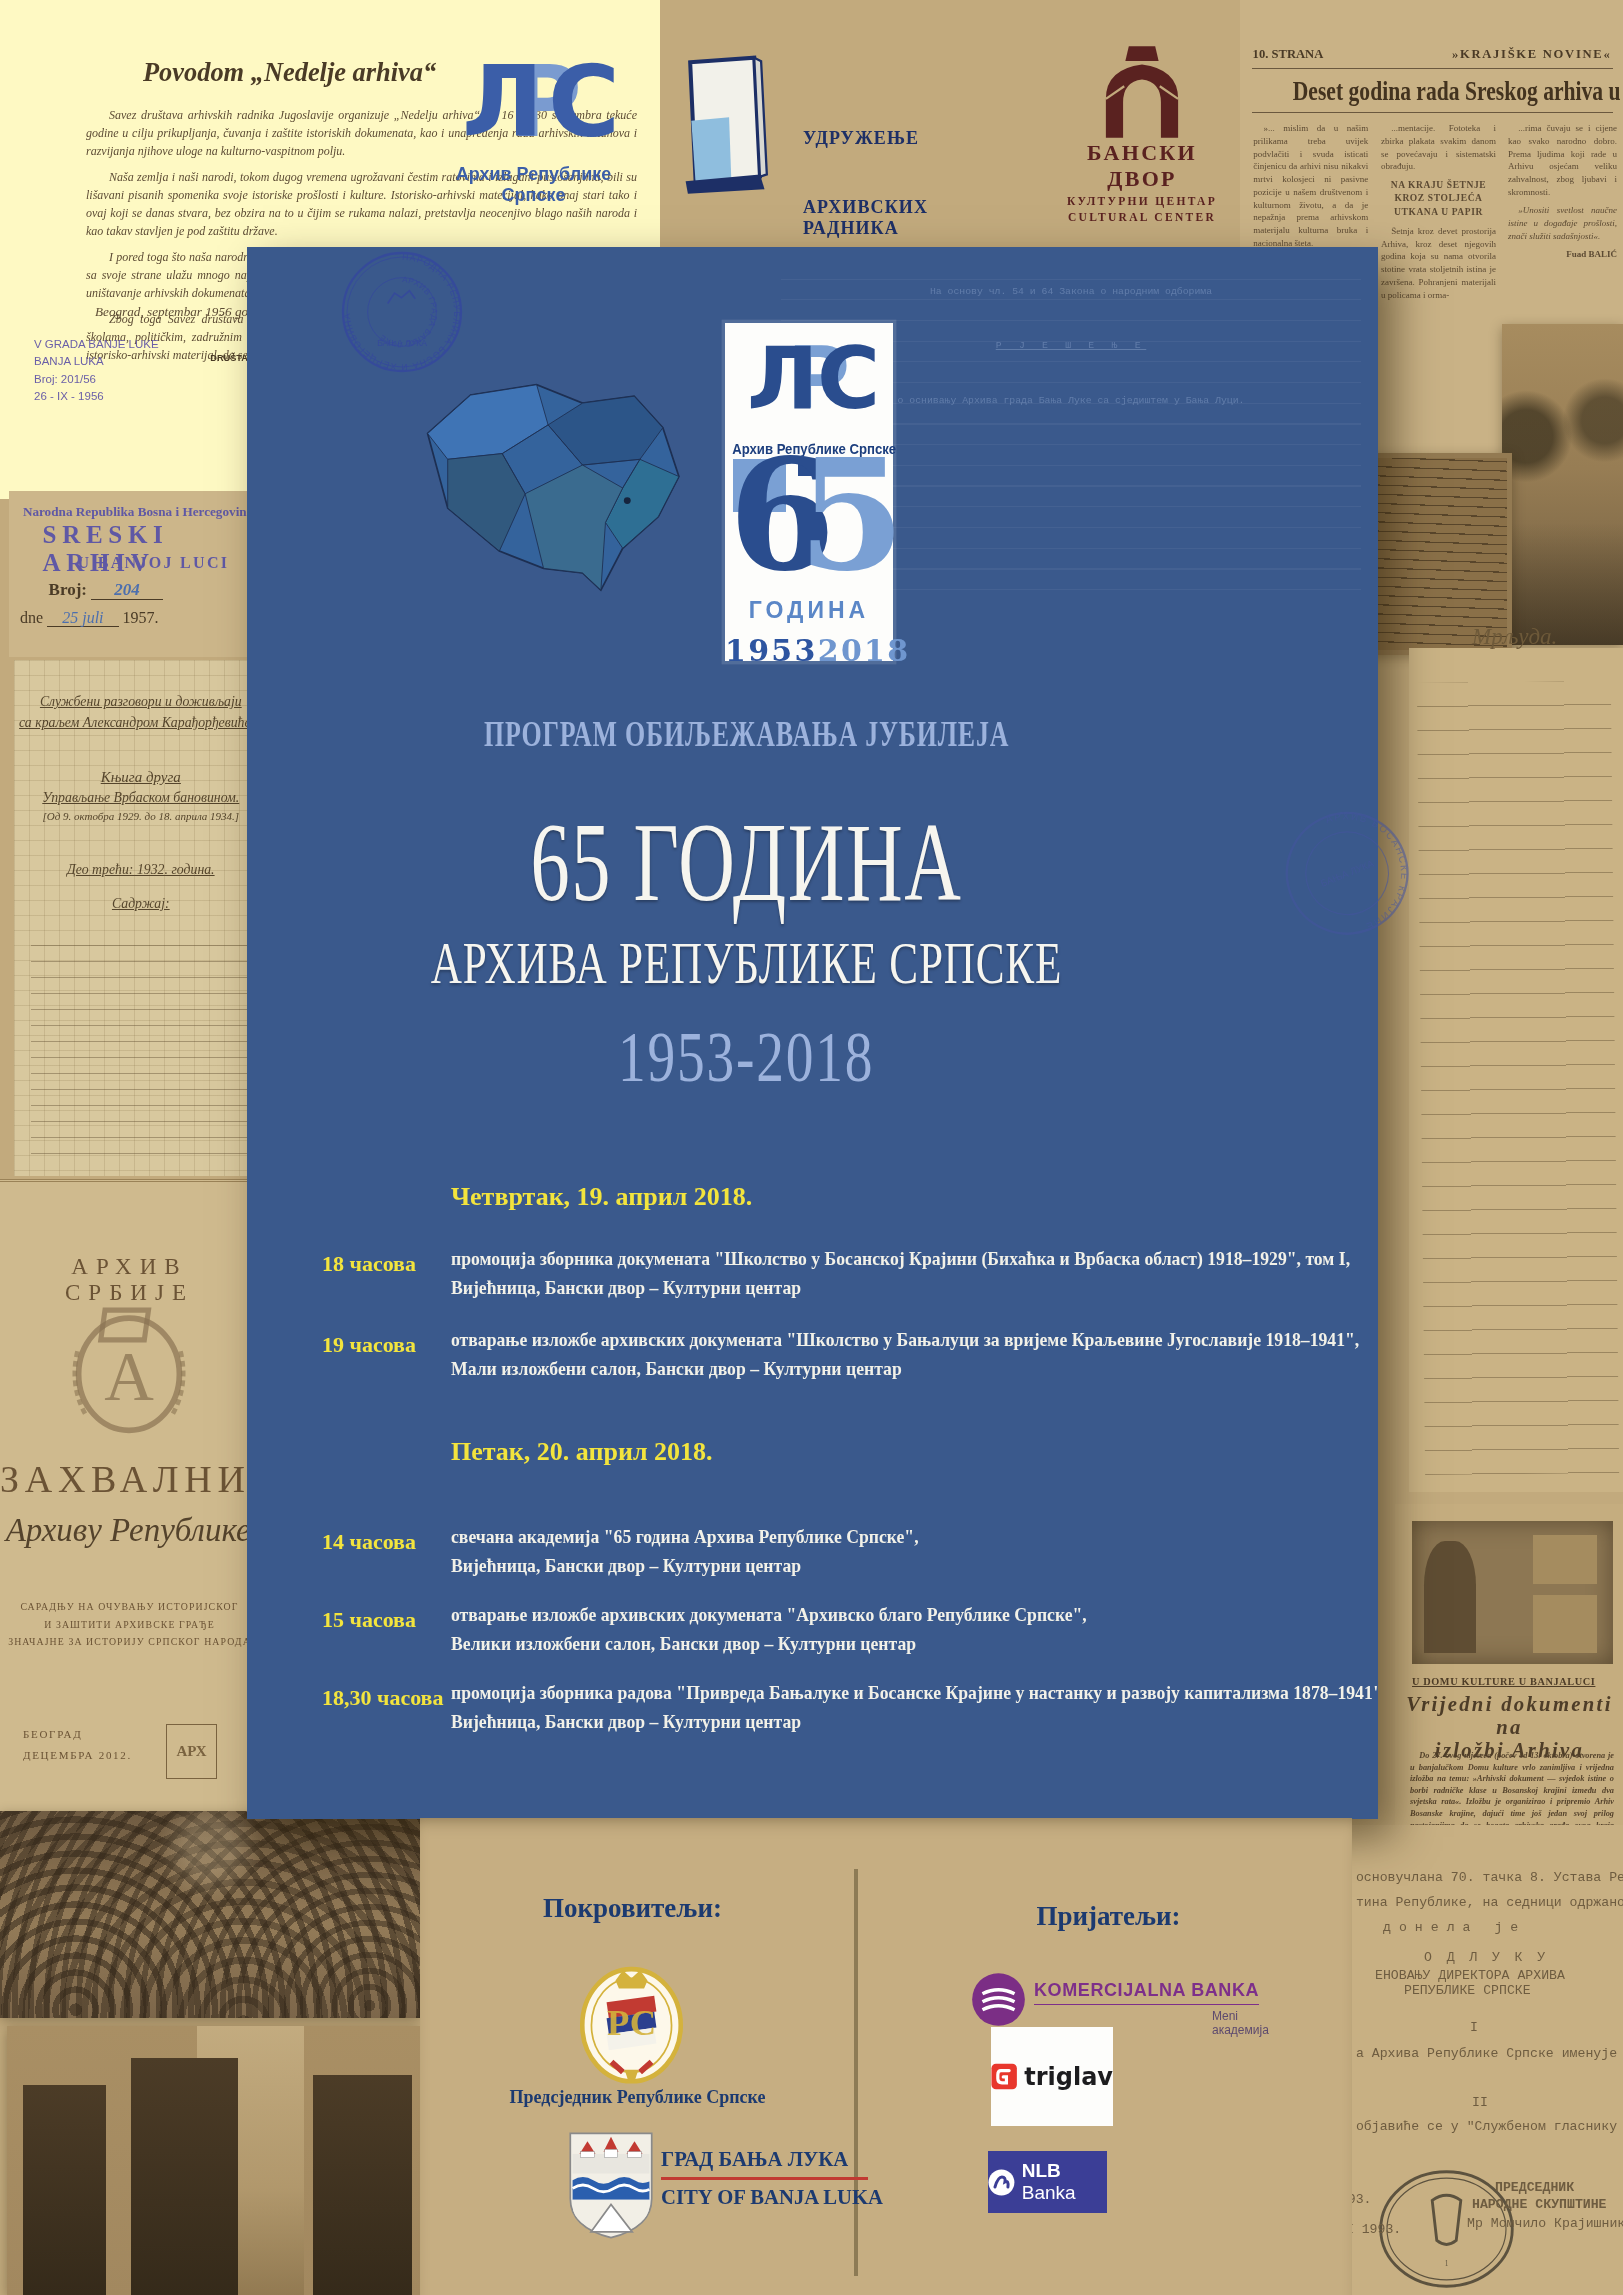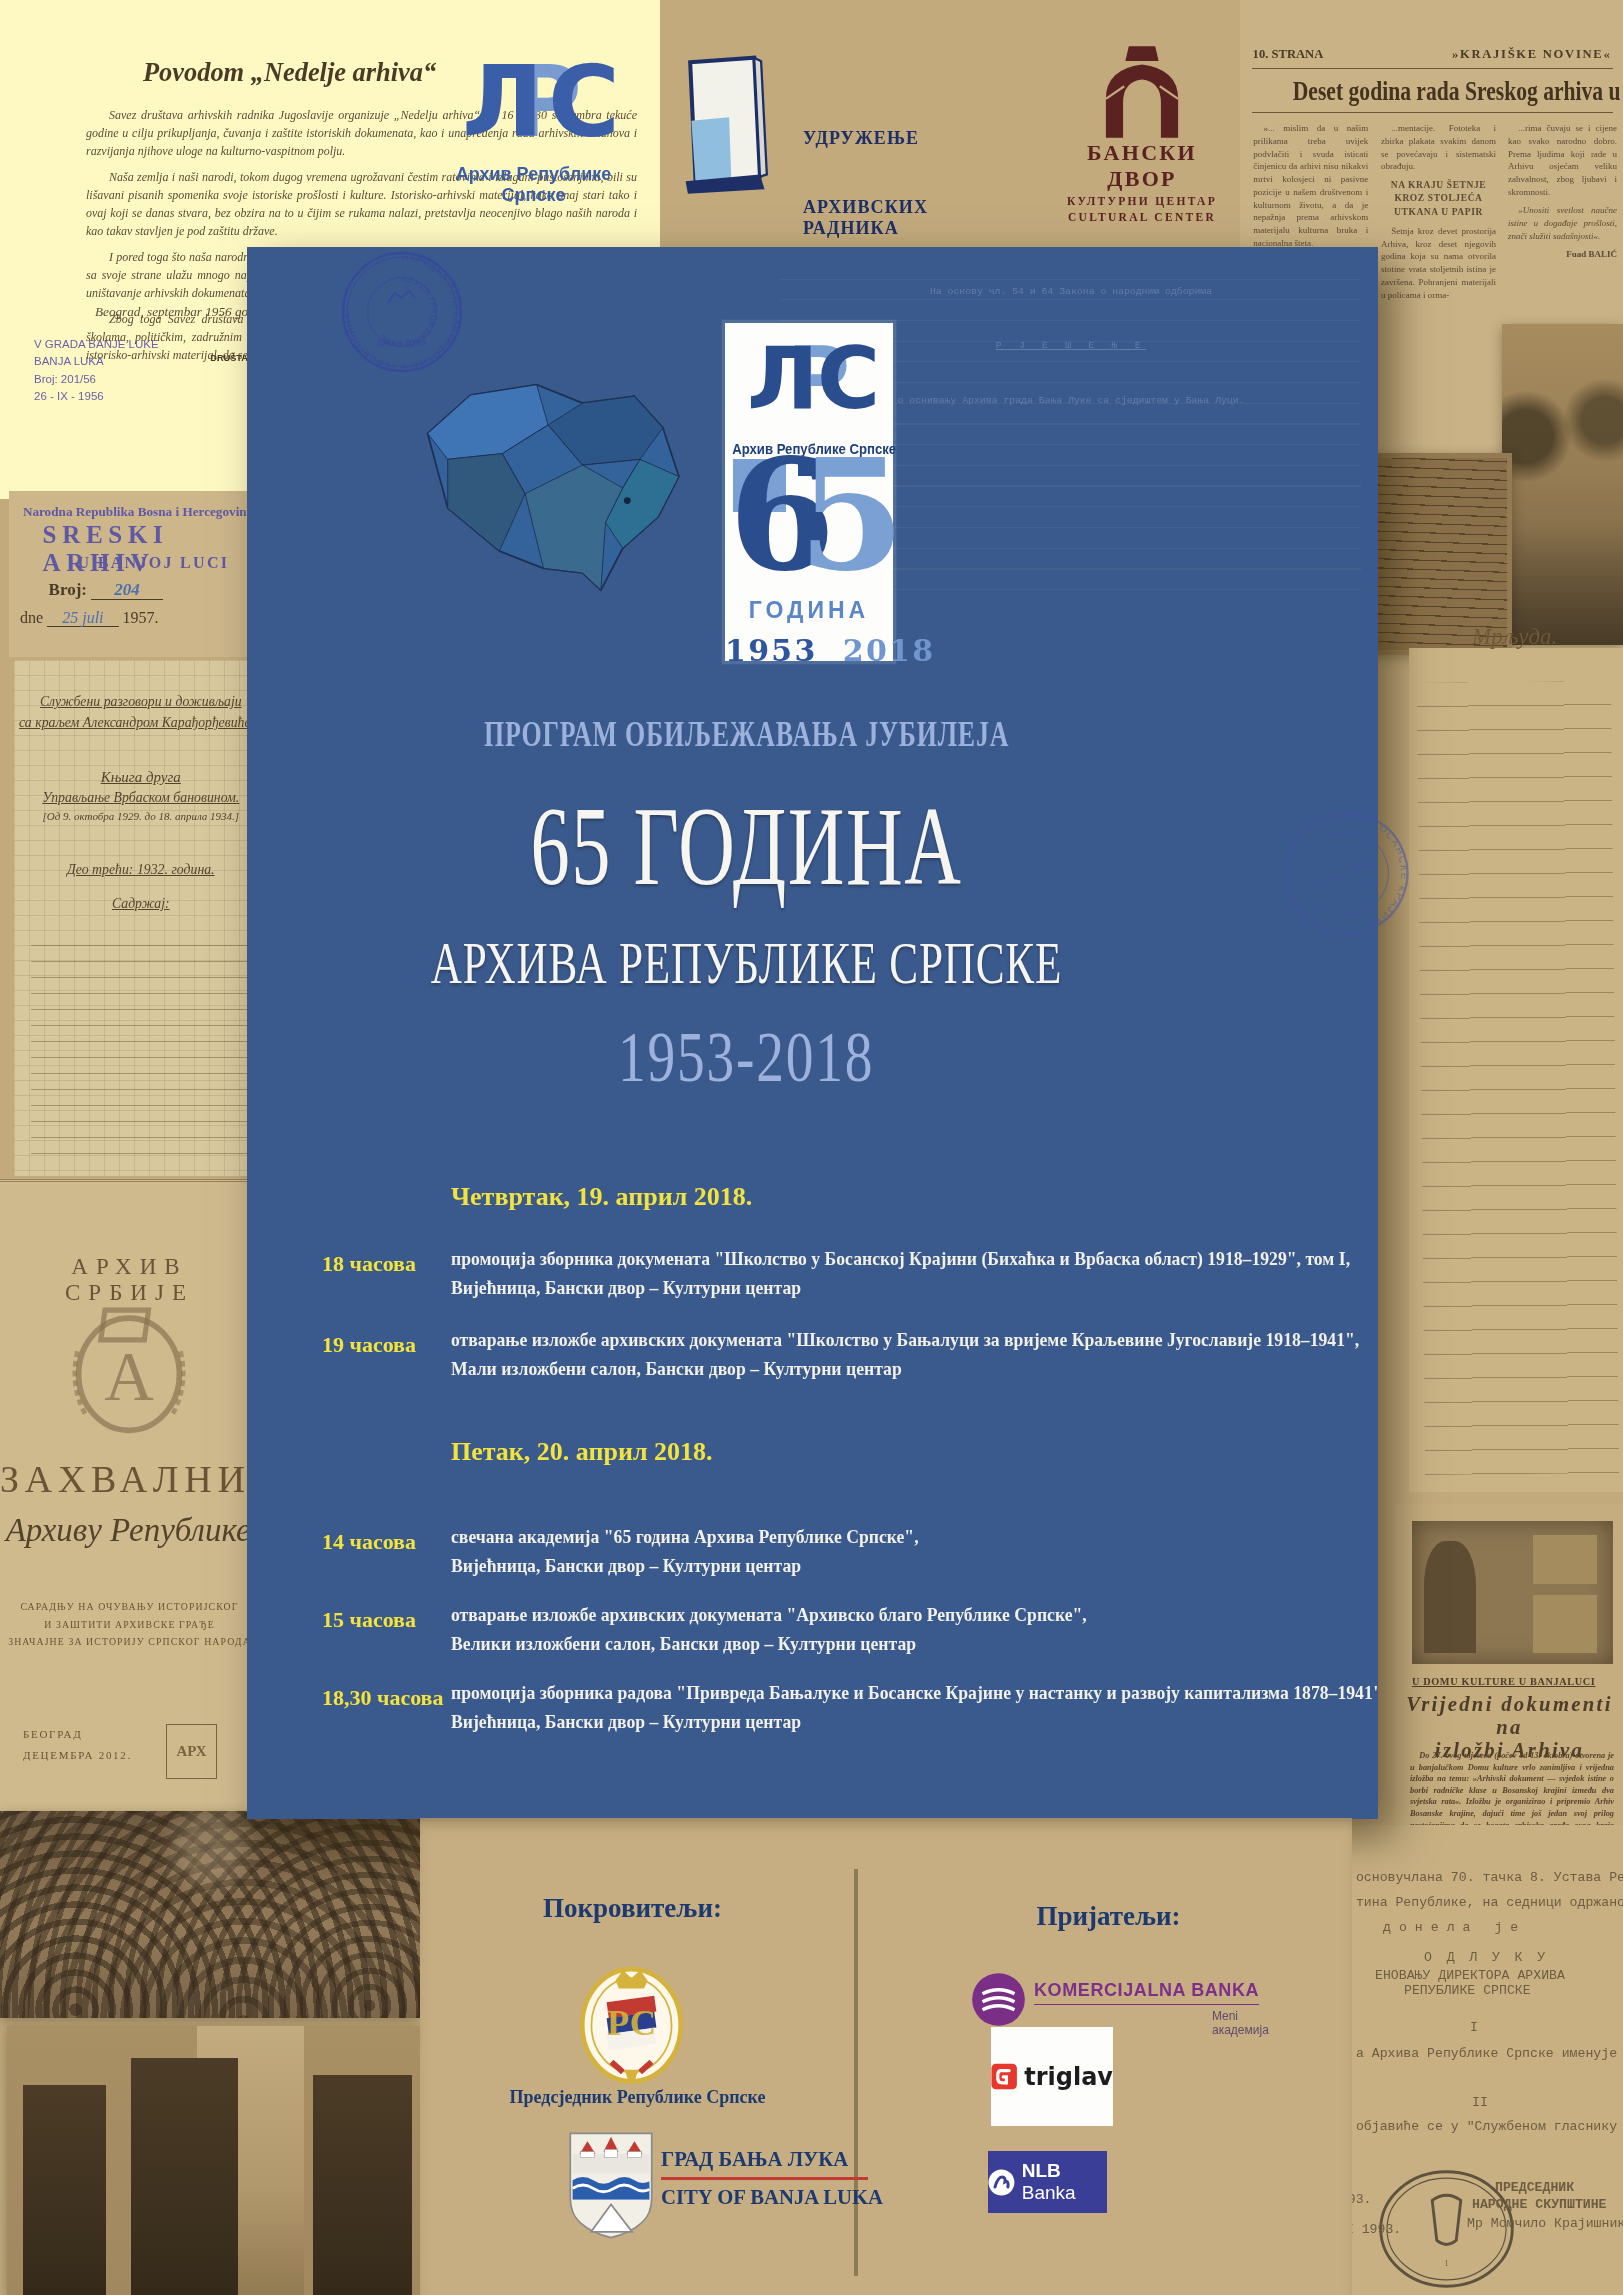--- a/index.html
+++ b/index.html
@@ -125,25 +125,25 @@
   .card-acro{position:relative;width:100%;height:118px;}
   .card-label{font-family:"Liberation Sans","DejaVu Sans",sans-serif;font-weight:bold;font-size:14.3px;color:#1d3f7e;white-space:nowrap;transform:scaleX(.92);display:inline-block;}
   .card-65{position:relative;height:143px;font-family:"DejaVu Serif","Liberation Serif",serif;font-weight:bold;}
   .c65-sq{position:absolute;left:8px;top:2.3px;width:53px;height:53px;background:#7aa0d4;}
   .c65-bar{position:absolute;left:73px;top:2.3px;width:69px;height:17px;background:#2a4d8e;}
   .c65-6{position:absolute;left:3.4px;top:-33px;font-size:154px;color:#2a4d8e;}
   .c65-5{position:absolute;left:73px;top:-33px;font-size:154px;color:#7aa0d4;}
   .card-godina{font-size:23px;font-weight:bold;letter-spacing:4px;color:#5b87c7;
      font-family:"Liberation Sans","DejaVu Sans",sans-serif;margin-top:-3.4px;}
   .card-years{margin-top:9.2px;font-size:30px;font-weight:bold;letter-spacing:2.3px;font-family:"DejaVu Serif",serif;}
-  .cy-a{color:#2e55a0;}.cy-b{color:#6f96cf;margin-left:25px;}
+  .cy-a{color:#2e55a0;}.cy-b{color:#6f96cf;margin-left:0;}
 
   .kicker{position:absolute;left:0;top:466px;width:999px;text-align:center;
      font-size:36px;font-weight:bold;color:#9cb2dc;letter-spacing:1.1px;}
-  .t-big{position:absolute;left:0;top:535px;width:999px;text-align:center;
+  .t-big{position:absolute;left:0;top:551px;width:999px;text-align:center;
      font-size:112px;color:#f6f5ef;letter-spacing:2.3px;text-shadow:0 1.7px 3.4px rgba(0,0,0,.3);}
   .t-mid{position:absolute;left:0;top:682px;width:999px;text-align:center;
      font-size:60px;color:#f6f5ef;letter-spacing:1.1px;text-shadow:0 1.7px 3.4px rgba(0,0,0,.3);}
   .t-years{position:absolute;left:0;top:770px;width:999px;text-align:center;
      font-size:71px;color:#9cb2dc;letter-spacing:2.3px;}
 
   .day-head{position:absolute;left:204px;font-size:26px;font-weight:bold;color:#f3e43d;}
   .ev{position:absolute;left:0;width:1125px;}
   .ev-time{position:absolute;left:75px;top:6.9px;width:123px;font-size:22px;font-weight:bold;color:#f3e43d;white-space:nowrap;}
   .ev-lines{position:absolute;left:204px;top:0;color:#f2f1e8;font-weight:bold;}

